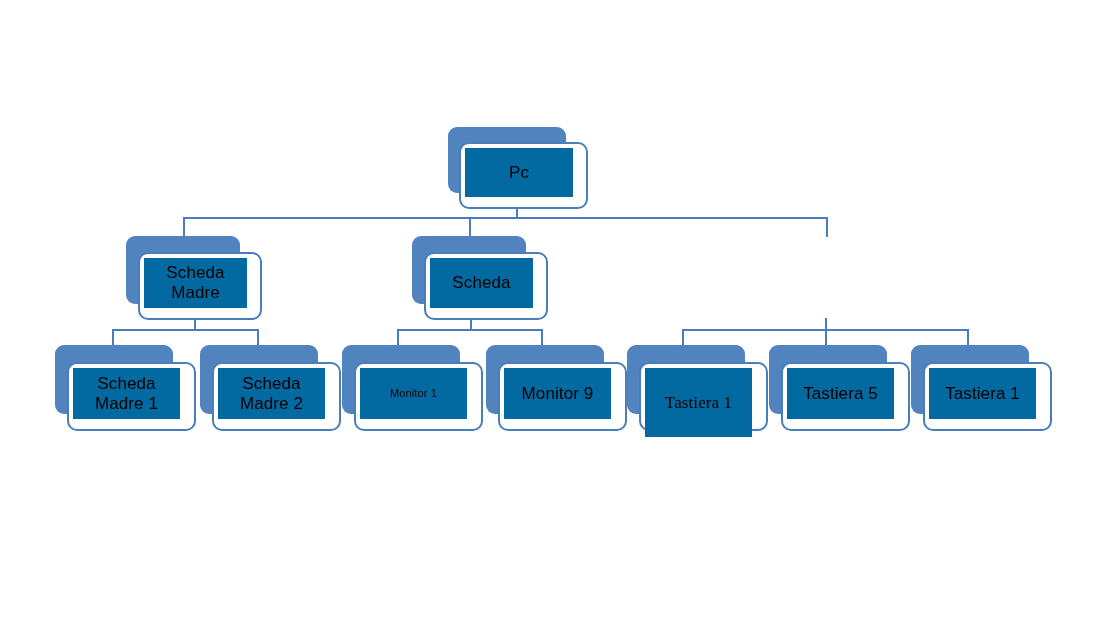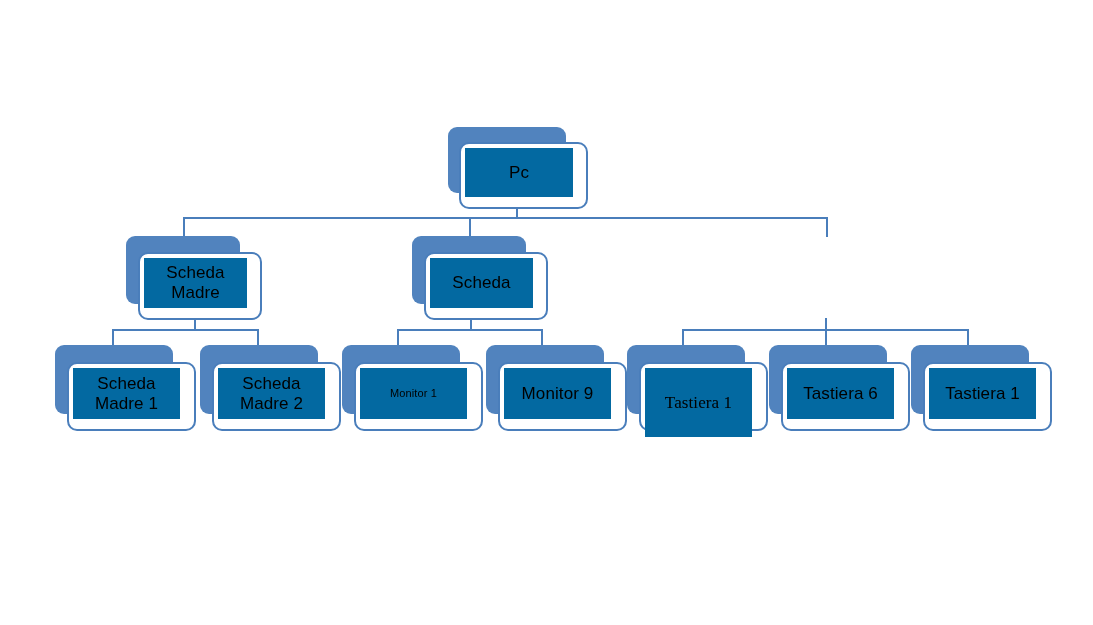--- a/index.html
+++ b/index.html
@@ -159,21 +159,21 @@
     <div class="card" style="left:12px; top:17px; width:129px; height:69px;"></div>
     <div class="inner" style="left:18px; top:23px; width:107px; height:69px;font-family:Liberation Serif, serif;">
       <span class="label" style="font-size:17px;">Tastiera 1</span>
     </div>
   </div>
 
   <div class="node" style="left:769px; top:345px; width:141px; height:86px;">
     <div class="shadow" style="width:118px; height:69px;"></div>
     <div class="card" style="left:12px; top:17px; width:129px; height:69px;"></div>
     <div class="inner" style="left:18px; top:23px; width:107px; height:51px;">
-      <span class="label" style="font-size:17px;">Tastiera 6</span>
+      <span class="label" style="font-size:17px;">Tastiera 5</span>
     </div>
   </div>
 
   <div class="node" style="left:911px; top:345px; width:141px; height:86px;">
     <div class="shadow" style="width:118px; height:69px;"></div>
     <div class="card" style="left:12px; top:17px; width:129px; height:69px;"></div>
     <div class="inner" style="left:18px; top:23px; width:107px; height:51px;">
       <span class="label" style="font-size:17px;">Tastiera 1</span>
     </div>
   </div>

